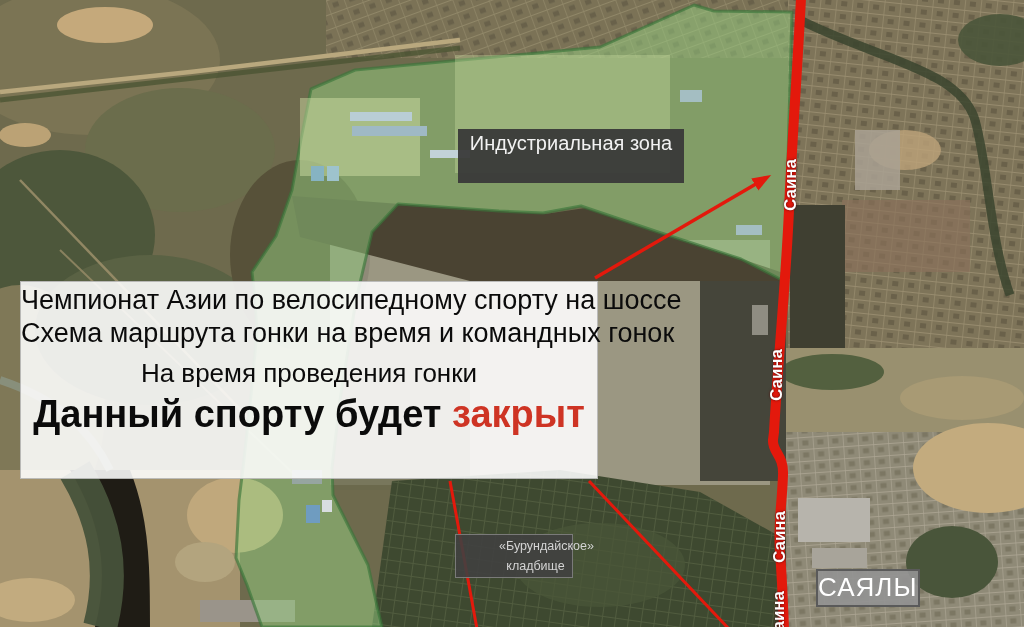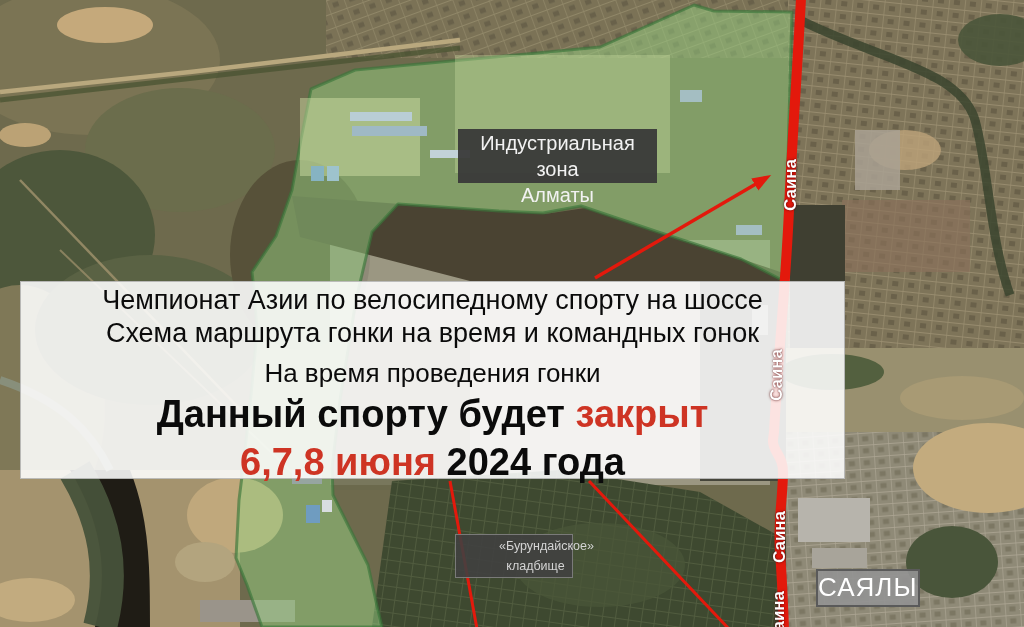--- a/index.html
+++ b/index.html
@@ -5,36 +5,36 @@
   html,body{margin:0;padding:0;background:#1d1d1d;}
   #stage{
     position:relative;width:1024px;height:627px;overflow:hidden;
     font-family:"Liberation Sans",sans-serif;
     background:#6e6a4d;
   }
   #stage svg{position:absolute;left:0;top:0;}
 
   
   .notice{
-    position:absolute;left:20px;top:281px;width:825px;height:198px;
+    position:absolute;left:20px;top:281px;width:578px;height:198px;
     background:rgba(255,255,255,0.88);
     border:1px solid rgba(120,120,120,0.45);
     box-sizing:border-box;
     text-align:center;color:#0b0b0b;
     padding-top:2px;
   }
   .notice .n-small{font-size:27px;line-height:33px;white-space:nowrap;}
   .notice .n-small3{font-size:26px;line-height:33px;white-space:nowrap;margin-top:7px;}
   .notice .n-big{font-size:38px;line-height:48px;font-weight:700;white-space:nowrap;}
   .notice .red{color:#CE3424;}
   .notice .blk{color:#0b0b0b;}
 
   
   .ind-label{
-    position:absolute;left:458px;top:129px;width:199px;height:54px;
+    position:absolute;left:458px;top:129px;width:226px;height:54px;
     background:rgba(56,56,56,0.94);
     color:#f2f2f2;text-align:center;font-size:20px;line-height:26px;
     padding-top:1px;box-sizing:border-box;
   }
   .cem-label{
     position:absolute;left:455px;top:534px;width:118px;height:44px;
     background:rgba(64,64,64,0.9);
     border:1px solid rgba(170,170,170,0.55);
     color:#d4d4d4;text-align:center;font-size:12.5px;line-height:20px;
     box-sizing:border-box;padding-top:1px;padding-left:43px;
@@ -176,29 +176,27 @@
       <path d="M801,-2 C798,60 792,140 789,210 C786,280 778,360 774,432 L773,440
            C772,452 784,455 783,475 C782,505 778,522 780,552 C782,578 783,602 784,629" fill="none" stroke="#E3190C" stroke-width="10"></path>
       <path d="M450,481 L477,629" fill="none" stroke="#E3190C" stroke-width="3"></path>
       <path d="M589,481 L729,629" fill="none" stroke="#E3190C" stroke-width="3"></path>
       <path d="M595,278 L766,178" fill="none" stroke="#E3190C" stroke-width="3.5" marker-end="url(#arrowhead)"></path>
     </g>
   </svg>
 
   <div class="ind-label">
     <div>Индустриальная зона</div>
-    <div>Алматы</div>
   </div>
 
   <div class="notice">
     <div class="n-small">Чемпионат Азии по велосипедному спорту на шоссе</div>
     <div class="n-small">Схема маршрута гонки на время и командных гонок</div>
     <div class="n-small3">На время проведения гонки</div>
     <div class="n-big"><span class="blk">Данный спорту будет</span> <span class="red">закрыт</span></div>
-    <div class="n-big"><span class="red">6,7,8 июня</span> <span class="blk">2024 года</span></div>
   </div>
 
   <div class="cem-label">
     <div>«Бурундайское»</div>
     <div>кладбище</div>
   </div>
 
   <div class="sayaly">САЯЛЫ</div>
 
   <div class="road-label rl1">Саина</div>

